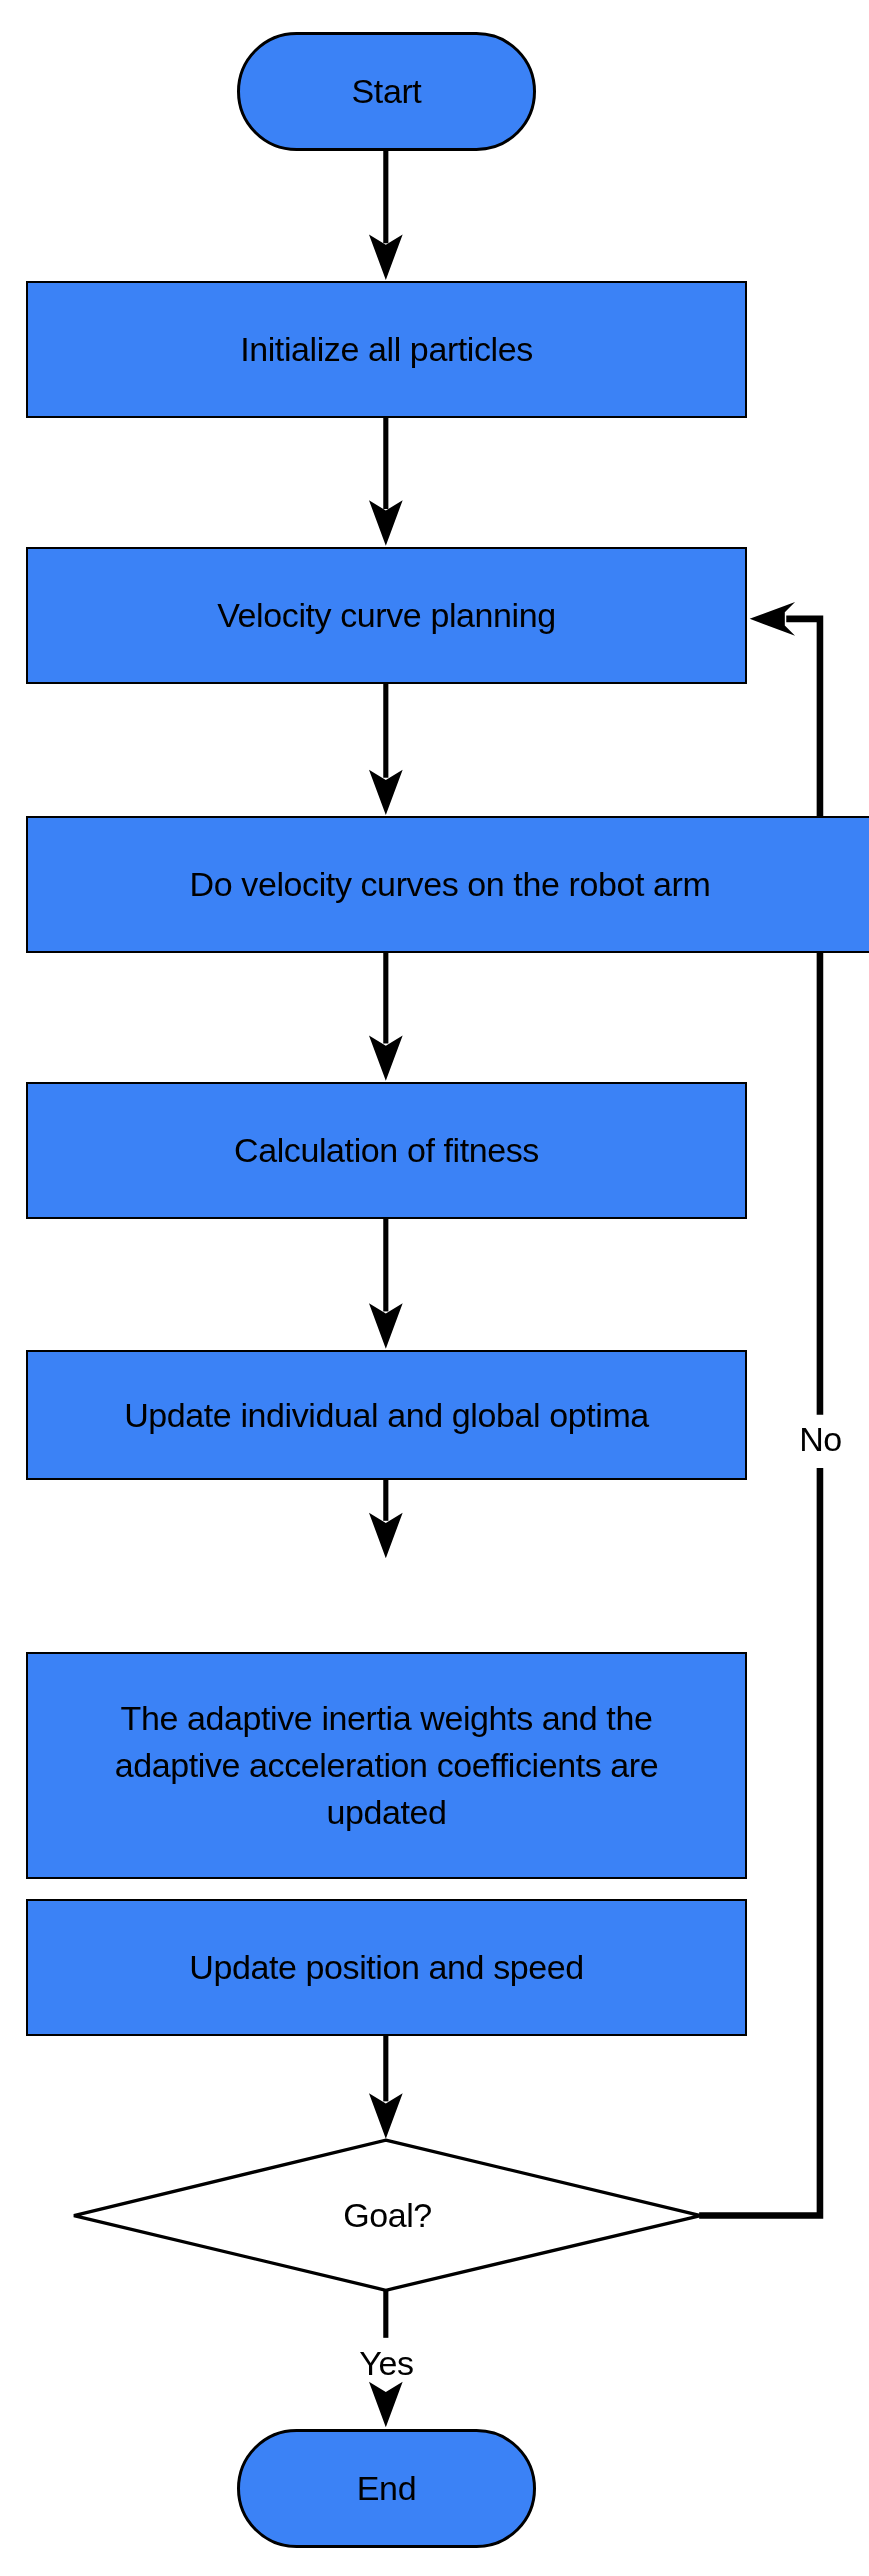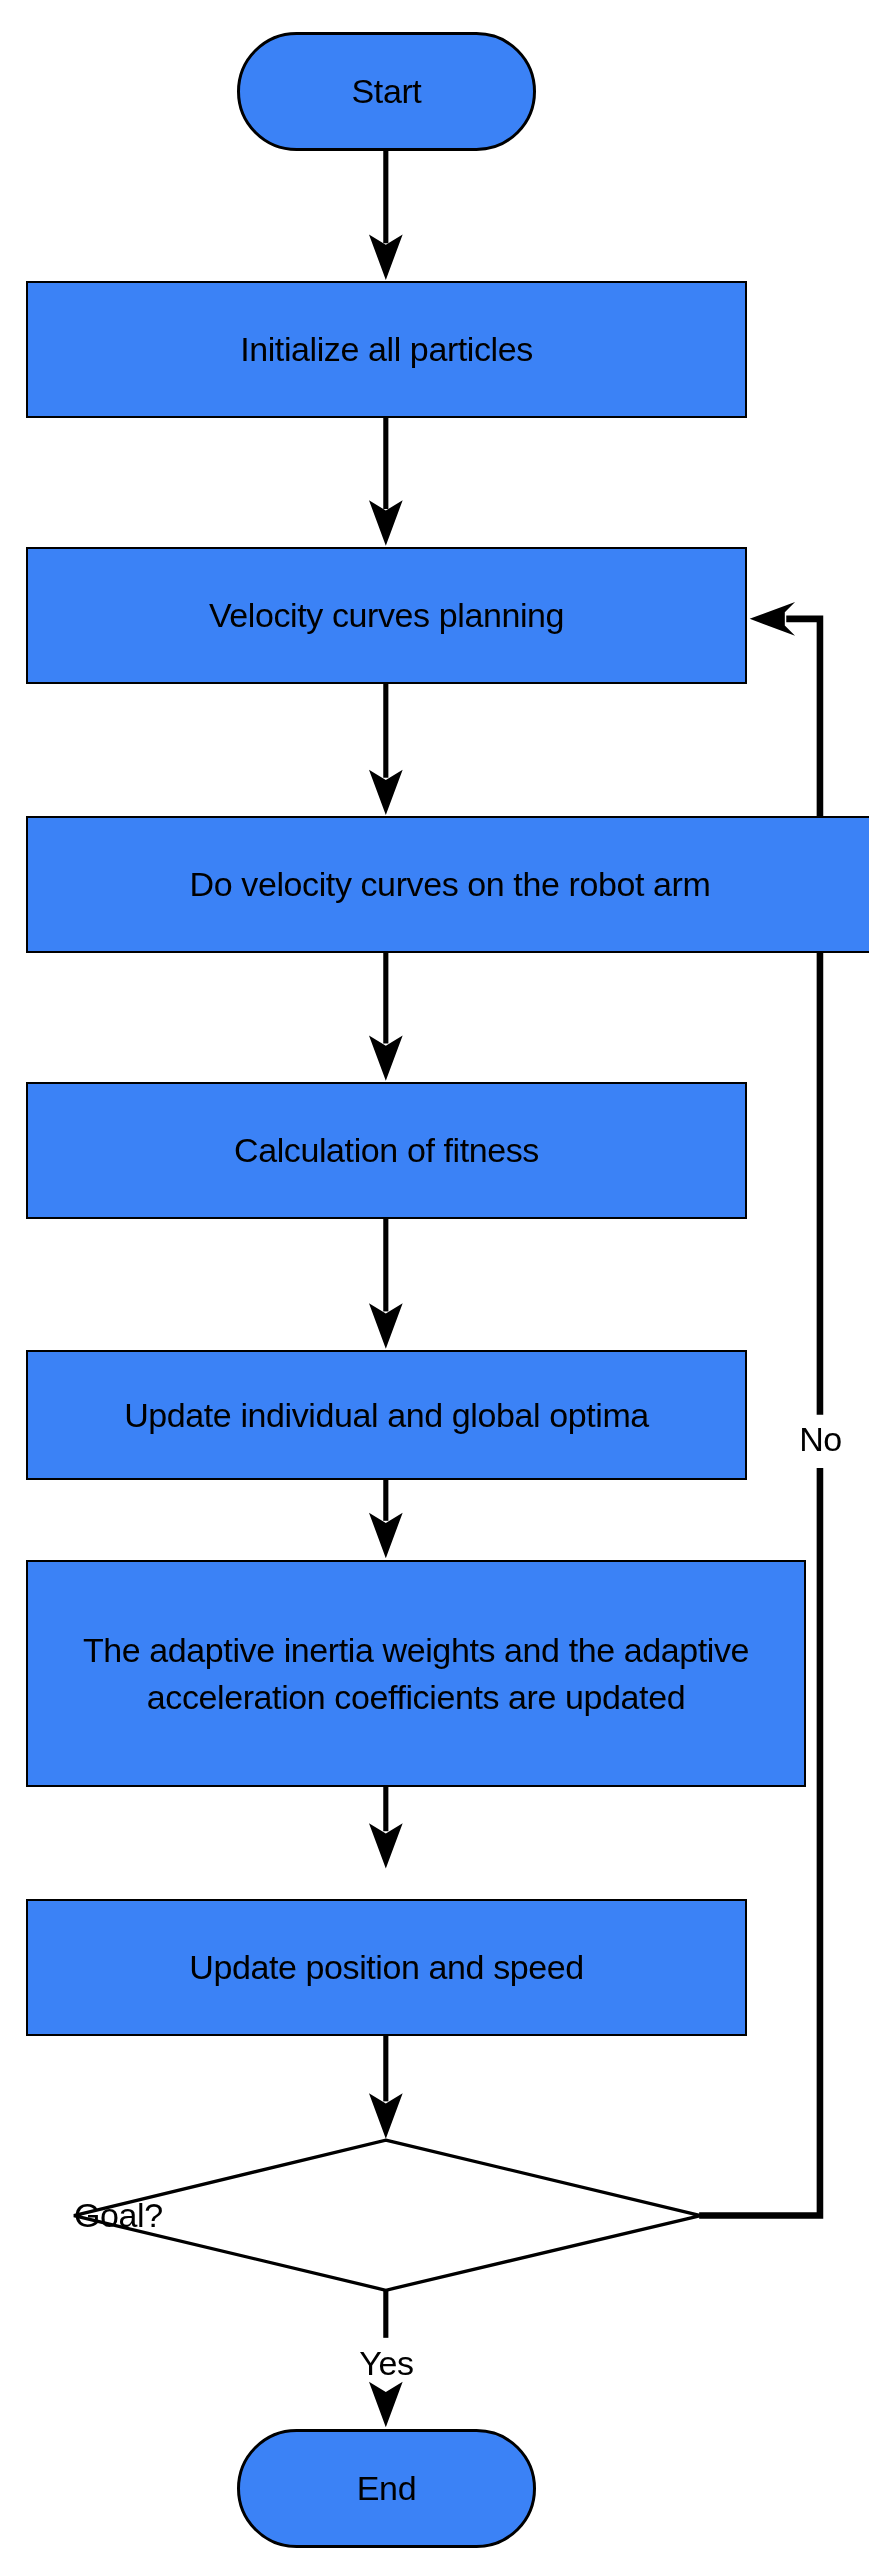--- a/index.html
+++ b/index.html
@@ -27,21 +27,21 @@
   }
   .terminator {
     border-width: 3.7px;
     border-radius: 62px;
   }
   .process { padding: 0 48px; }
   .decision-label {
     position: absolute;
     background: transparent;
     border: none;
-    display: flex; align-items: center; 
+    display: flex; align-items: center; justify-content: center;
     text-align: center;
     font-size: 34px;
     z-index: 2;
     letter-spacing: -0.4px;
   }
   .edge-label {
     position: absolute;
     display: flex; align-items: center; justify-content: center;
     font-size: 34px;
     background: transparent;
@@ -98,36 +98,36 @@
 
 <div class="node terminator" style="left:237px; top:31.5px; width:299px; height:119px;">
   <span>Start</span>
 </div>
 
 <div class="node process" style="left:26px; top:281px; width:721px; height:137px;">
   <span>Initialize all particles</span>
 </div>
 
 <div class="node process" style="left:26px; top:547px; width:721px; height:137px;">
-  <span>Velocity curves planning</span>
+  <span>Velocity curve planning</span>
 </div>
 
 <div class="node process" style="left:26px; top:816px; width:848px; height:137px;">
   <span>Do velocity curves on the robot arm</span>
 </div>
 
 <div class="node process" style="left:26px; top:1082px; width:721px; height:137px;">
   <span>Calculation of fitness</span>
 </div>
 
 <div class="node process" style="left:26px; top:1350px; width:721px; height:130px;">
   <span>Update individual and global optima</span>
 </div>
 
-<div class="node process" style="left:26px; top:1560px; width:780px; height:227px;">
+<div class="node process" style="left:26px; top:1652px; width:721px; height:227px;">
   <span>The adaptive inertia weights and the adaptive acceleration coefficients are updated</span>
 </div>
 
 <div class="node process" style="left:26px; top:1870px; width:721px; height:137px;margin-top:29px;">
   <span>Update position and speed</span>
 </div>
 
 <div class="decision-label" style="left:74px; top:2140px; width:627px; height:150px;">
   <span>Goal?</span>
 </div>

